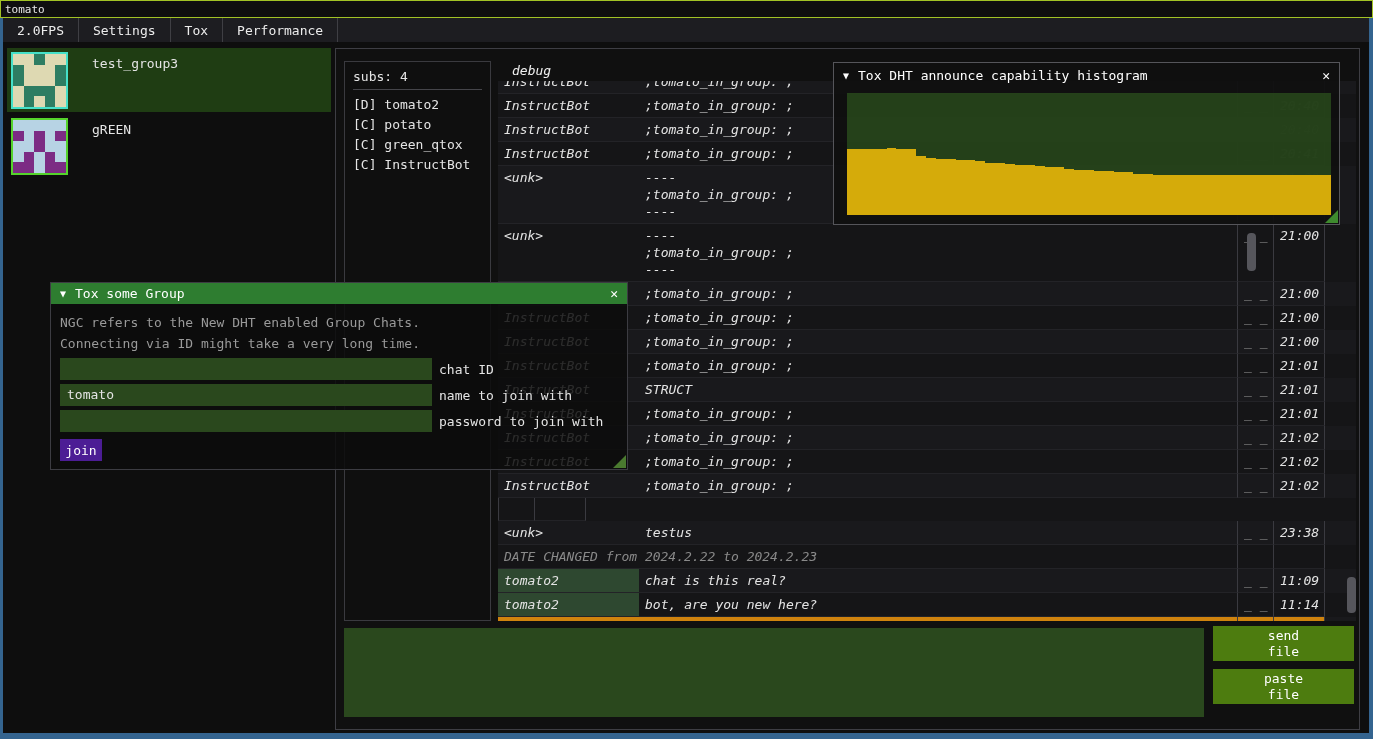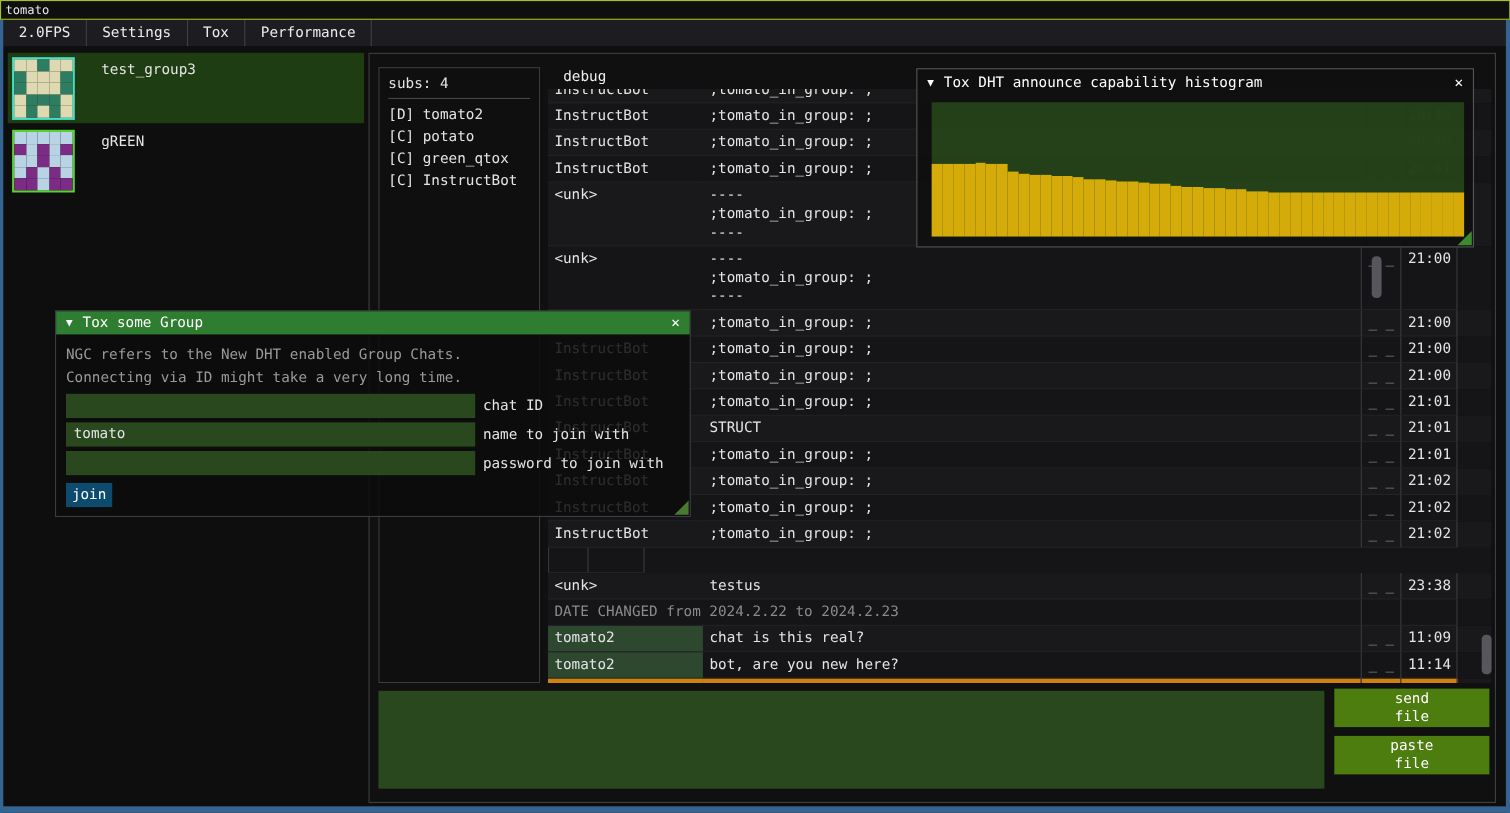--- a/index.html
+++ b/index.html
@@ -44,21 +44,21 @@
     position:absolute; left:335px; top:48px; width:1025px; height:682px;
     background:#101010; border:1px solid #3e3e44; z-index:1;
   }
   .members {
     position:absolute; left:8px; top:12px; width:147px; height:560px;
     background:#0f0f0f; border:1px solid #3a3a3f; padding:7px 8px;
   }
   .members-header { padding-bottom:5px; border-bottom:1px solid #45454a; margin-bottom:5px; }
   .member-item { line-height:20px; white-space:pre; }
   .chatarea {
-    position:absolute; left:162px; top:10px; width:858px; height:562px;
+    position:absolute; left:162px; top:10px; width:858px; height:562px;font-style:italic;
   }
   .tabbar { height:22px; display:flex; align-items:center; }
   .tab { padding:0 14px; color:#f0f0f0; }
   .rows-viewport { position:absolute; left:0; top:22px; right:0; bottom:0; overflow:hidden; }
   .rows-inner { transform:translateY(-11px); }
   .chat-row { display:flex; align-items:stretch; min-height:23px; }
   .chat-row.even { background:#19191c; }
   .chat-row.odd  { background:#151517; }
   .cell { padding:3px 6px; line-height:17px; border-bottom:1px solid #232327; }
   .cell.name { width:141px; white-space:pre; overflow:hidden; }
@@ -89,21 +89,21 @@
     position:absolute; left:50px; top:282px; width:578px; height:188px;
     background:rgba(12,12,12,0.85); border:1px solid #3c3c42; z-index:6;
   }
   .joinwin .float-title { background:#2e7d30; height:21px; }
   .join-body { padding:8px 9px; }
   .join-desc { color:#9a9a9a; line-height:21px; }
   .join-field { display:flex; align-items:center; margin-top:4px; }
   .join-input { width:372px; height:22px; background:#2a481d; padding:2px 7px; line-height:18px; }
   .join-label { margin-left:7px; white-space:pre; }
   .join-btn {
-    margin-top:7px; width:42px; height:22px; background:#0c4a6e; color:#fff;
+    margin-top:7px; width:42px; height:22px; background:#4c1d95; color:#fff;
     display:inline-flex; align-items:center; justify-content:center; cursor:pointer;
   }
   .grip {
     position:absolute; right:1px; bottom:1px; width:0; height:0;
     border-style:solid; border-width:0 0 13px 13px;
     border-color:transparent transparent #4a7a2f transparent; cursor:nwse-resize;
   }
   .histwin {
     position:absolute; left:833px; top:62px; width:507px; height:163px;
     background:rgba(15,15,15,0.92); border:1px solid #55555a; z-index:5;

